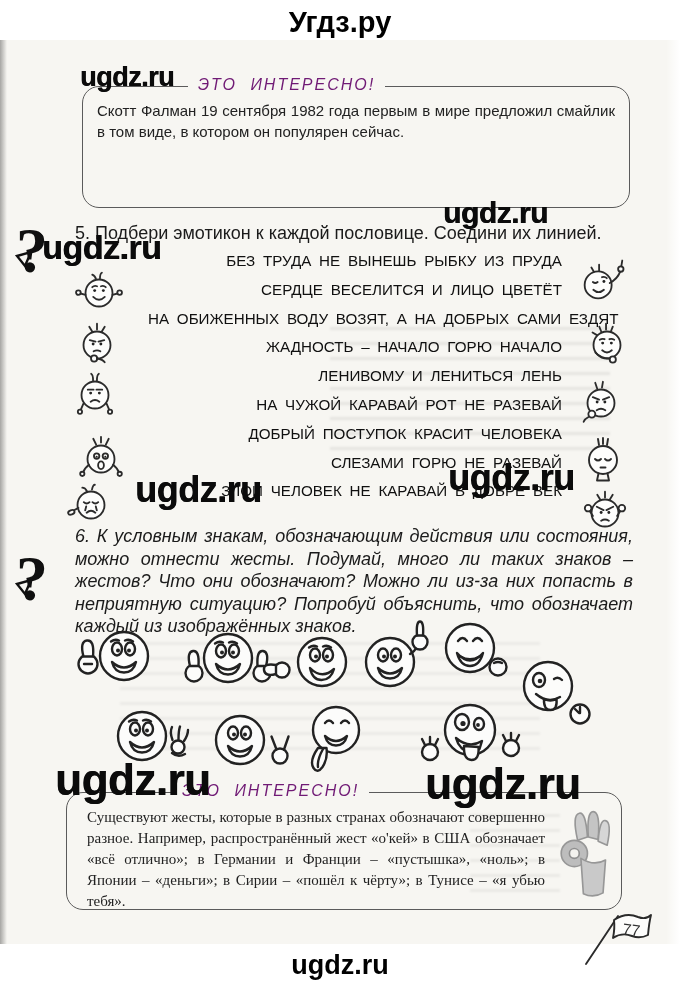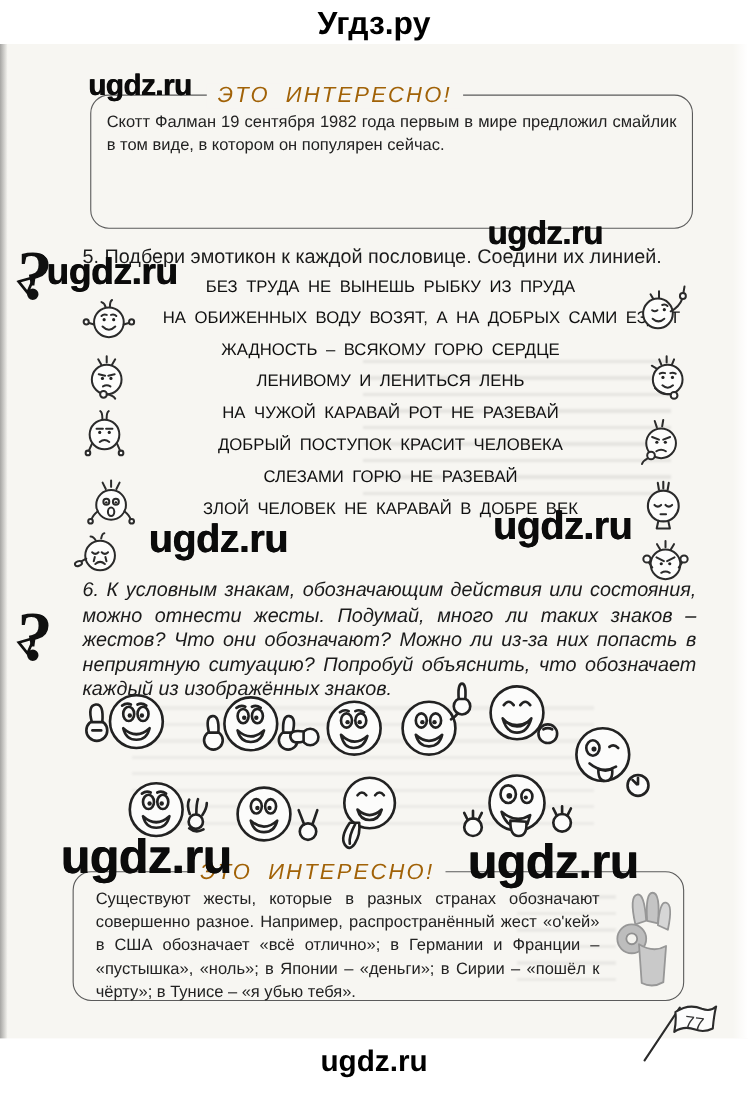--- a/index.html
+++ b/index.html
@@ -23,29 +23,29 @@
   .site-footer { position:absolute; top:950px; left:0; width:100%; text-align:center;
     font-size:27px; font-weight:bold; color:#000; }
 
   
   .wm { position:absolute; font-weight:bold; color:#0b0b0b; letter-spacing:-.5px;
     text-shadow:.6px 0 currentColor; line-height:1; z-index:30; white-space:nowrap; }
 
   
   .ibox { position:absolute; border:1.7px solid #5b5b5b; border-radius:17px; z-index:5; }
   .ibox-title { position:absolute; top:-11px; left:105px; background:#f7f6f2; padding:0 10px;
-    font-style:italic; font-size:20px; letter-spacing:2px; word-spacing:7px; color:#a16207;
+    font-style:italic; font-size:16px; letter-spacing:2px; word-spacing:7px; color:#701a75;
     white-space:nowrap; }
   .ibox-text { font-size:15px; line-height:21px; text-align:justify; color:#222; }
 
   .taskp { position:absolute; font-size:18px; line-height:22.5px; text-align:justify;
     color:#1b1b1b; z-index:6; }
 
   .proverbs { position:absolute; left:148px; top:247px; width:414px; z-index:6; }
-  .prov { white-space:nowrap; text-align:center; font-size:15.2px; line-height:28.8px;
+  .prov { white-space:nowrap; text-align:right; font-size:15.2px; line-height:28.8px;
     word-spacing:3.5px; color:#101010; }
 
   .sface, .bemoji, .qicon { position:absolute; z-index:10; }
 
   
   .sk  { fill:none; stroke:#2b2b2b; stroke-width:1.9; stroke-linecap:round; stroke-linejoin:round; }
   .fw  { fill:#fdfdfc; stroke:#2b2b2b; stroke-width:1.9; stroke-linecap:round; stroke-linejoin:round; }
   .sk2 { fill:none; stroke:#222; stroke-width:2.4; stroke-linecap:round; stroke-linejoin:round; }
   .fw2 { fill:#fcfcfb; stroke:#222; stroke-width:2.4; stroke-linecap:round; stroke-linejoin:round; }
   .fb  { fill:#222; stroke:none; }
@@ -85,22 +85,23 @@
   <svg width="54" height="76" viewBox="0 0 54 76">
     <text x="2" y="56" font-family="Liberation Serif, serif" font-size="64" font-weight="bold" fill="#101010">?</text>
     <polygon points="24,14 37,9 32,22" fill="#f7f6f2"></polygon>
     <polygon points="3,40 17,36 11,50" fill="none" stroke="#101010" stroke-width="2.4"></polygon>
   </svg>
 </div>
 <p class="taskp" style="left:75px;top:222px;width:557px;"><span>5.</span> <span>Подбери эмотикон к каждой пословице. Соедини их линией.</span></p>
 
 <div class="proverbs">
   <div class="prov">БЕЗ ТРУДА НЕ ВЫНЕШЬ РЫБКУ ИЗ ПРУДА</div>
+  <div class="prov">СЕРДЦЕ ВЕСЕЛИТСЯ И ЛИЦО ЦВЕТЁТ</div>
   <div class="prov">НА ОБИЖЕННЫХ ВОДУ ВОЗЯТ, А НА ДОБРЫХ САМИ ЕЗДЯТ</div>
-  <div class="prov">ЖАДНОСТЬ – ВСЯКОМУ ГОРЮ СЕРДЦЕ</div>
+  <div class="prov">ЖАДНОСТЬ – НАЧАЛО ГОРЮ НАЧАЛО</div>
   <div class="prov">ЛЕНИВОМУ И ЛЕНИТЬСЯ ЛЕНЬ</div>
   <div class="prov">НА ЧУЖОЙ КАРАВАЙ РОТ НЕ РАЗЕВАЙ</div>
   <div class="prov">ДОБРЫЙ ПОСТУПОК КРАСИТ ЧЕЛОВЕКА</div>
   <div class="prov">СЛЕЗАМИ ГОРЮ НЕ РАЗЕВАЙ</div>
   <div class="prov">ЗЛОЙ ЧЕЛОВЕК НЕ КАРАВАЙ В ДОБРЕ ВЕК</div>
 </div>
 
 <div class="sface" style="left:74px;top:266px;">
   <svg width="50" height="54" viewBox="0 0 50 56">
     <path class="sk" d="M22 14 q-1 -4 -4 -5 M26 13 q0 -5 2 -6"></path>
@@ -358,21 +359,21 @@
     <path class="fw2" d="M46 52 q-0.5 14 7.5 14 q8 0 7 -13 z"></path>
     <circle class="fw2" cx="12" cy="58" r="8"></circle>
     <path class="sk2" d="M7 51 l-3 -6 M12 50 v-7 M17 51 l3 -6"></path>
     <circle class="fw2" cx="93" cy="54" r="8"></circle>
     <path class="sk2" d="M88 47 l-3 -6 M93 46 v-7 M98 47 l3 -6"></path>
   </svg>
 </div>
 
 <div class="ibox" style="left:66px;top:792px;width:556px;height:118px;">
   <div class="ibox-title">ЭТО ИНТЕРЕСНО!</div>
-  <div class="ibox-text" style="padding:14px 0 0 20px;width:478px;">
+  <div class="ibox-text" style="padding:14px 0 0 20px;width:478px;font-family:Liberation Serif, serif;">
     <p>Существуют жесты, которые в разных странах обозначают совершенно разное. Например, распространённый жест «о'кей» в США обозначает «всё отлично»; в Германии и Франции – «пустышка», «ноль»; в Японии – «деньги»; в Сирии – «пошёл к чёрту»; в Тунисе – «я убью тебя».</p>
   </div>
   <div class="abs" style="left:486px;top:6px;width:64px;height:104px;">
     <svg width="64" height="104" viewBox="0 0 78 118">
       <g stroke="#979797" stroke-width="2" stroke-linejoin="round" stroke-linecap="round">
         <path d="M30 46 q-7 -31 2 -33 q8 -2 10 29 z" fill="#cdcdcd"></path>
         <path d="M43 42 q-2 -31 6 -31 q9 0 6 34 z" fill="#c4c4c4"></path>
         <path d="M55 47 q2 -27 9 -25 q8 2 2 30 z" fill="#d6d6d6"></path>
         <circle cx="26" cy="62" r="11" fill="none" stroke="#bdbdbd" stroke-width="10"></circle>
         <circle cx="26" cy="62" r="16" fill="none"></circle>

